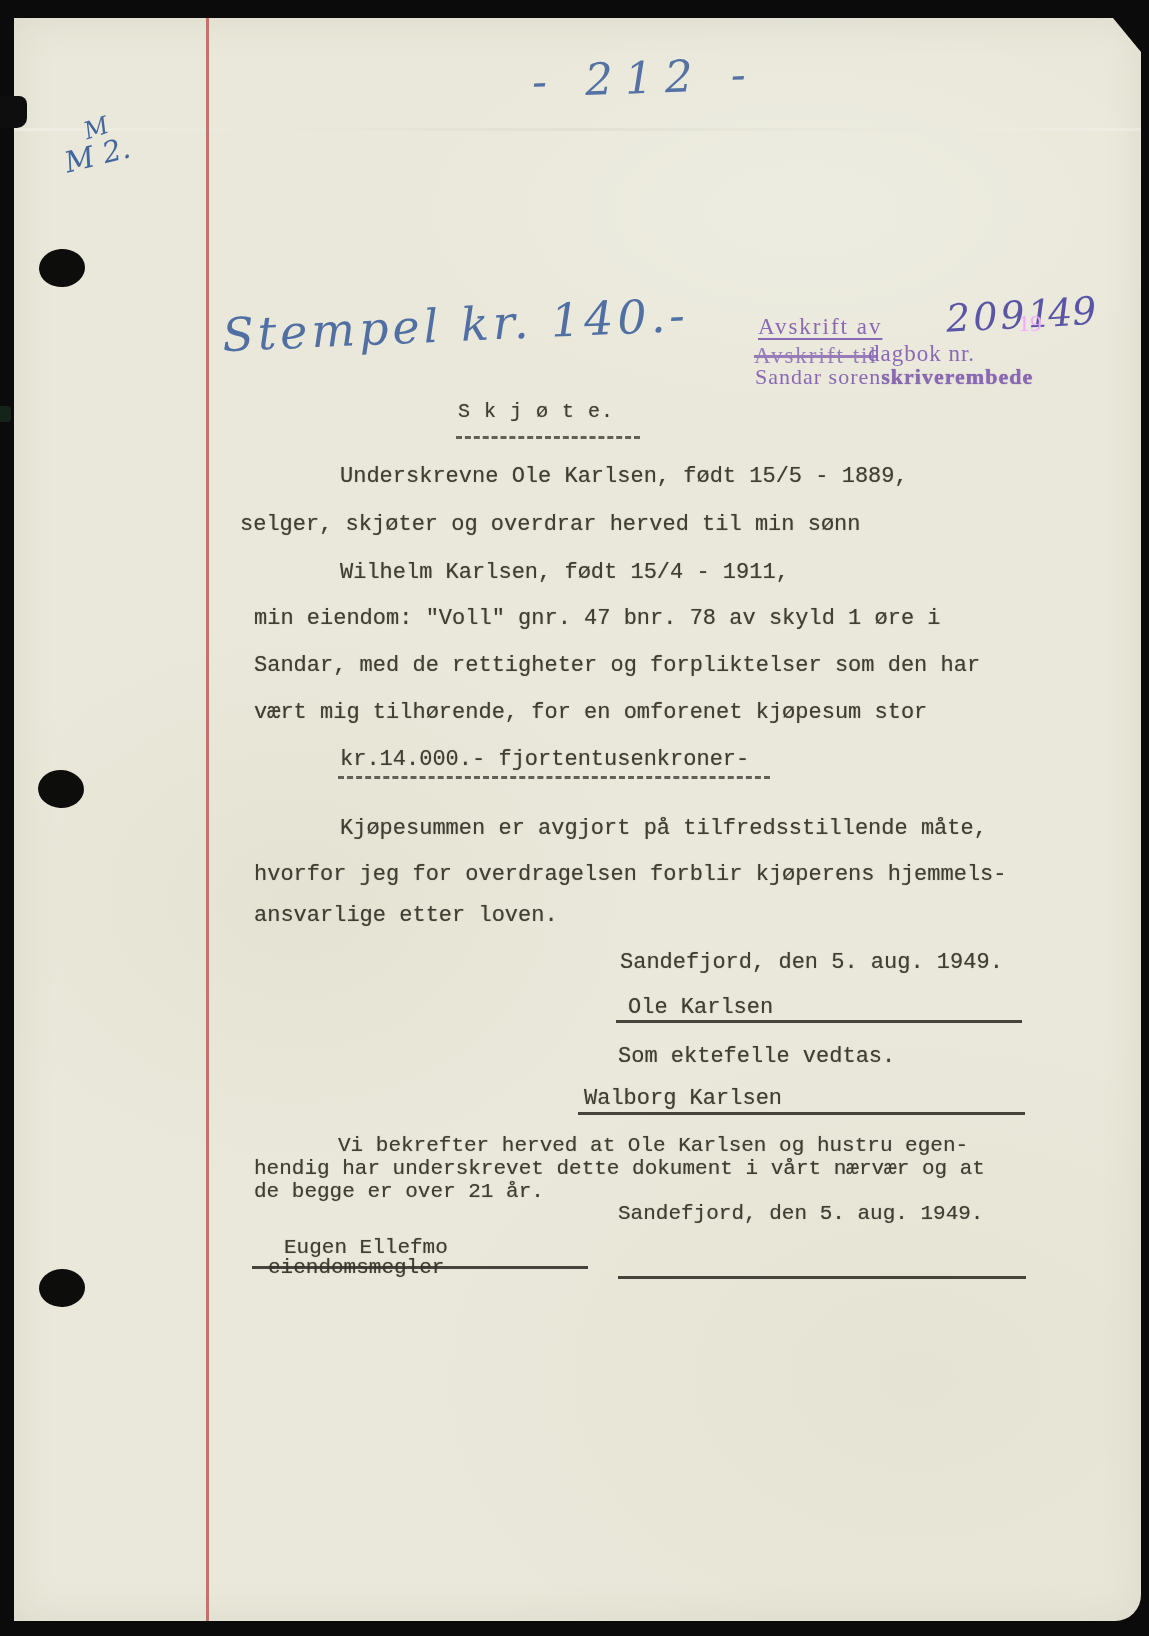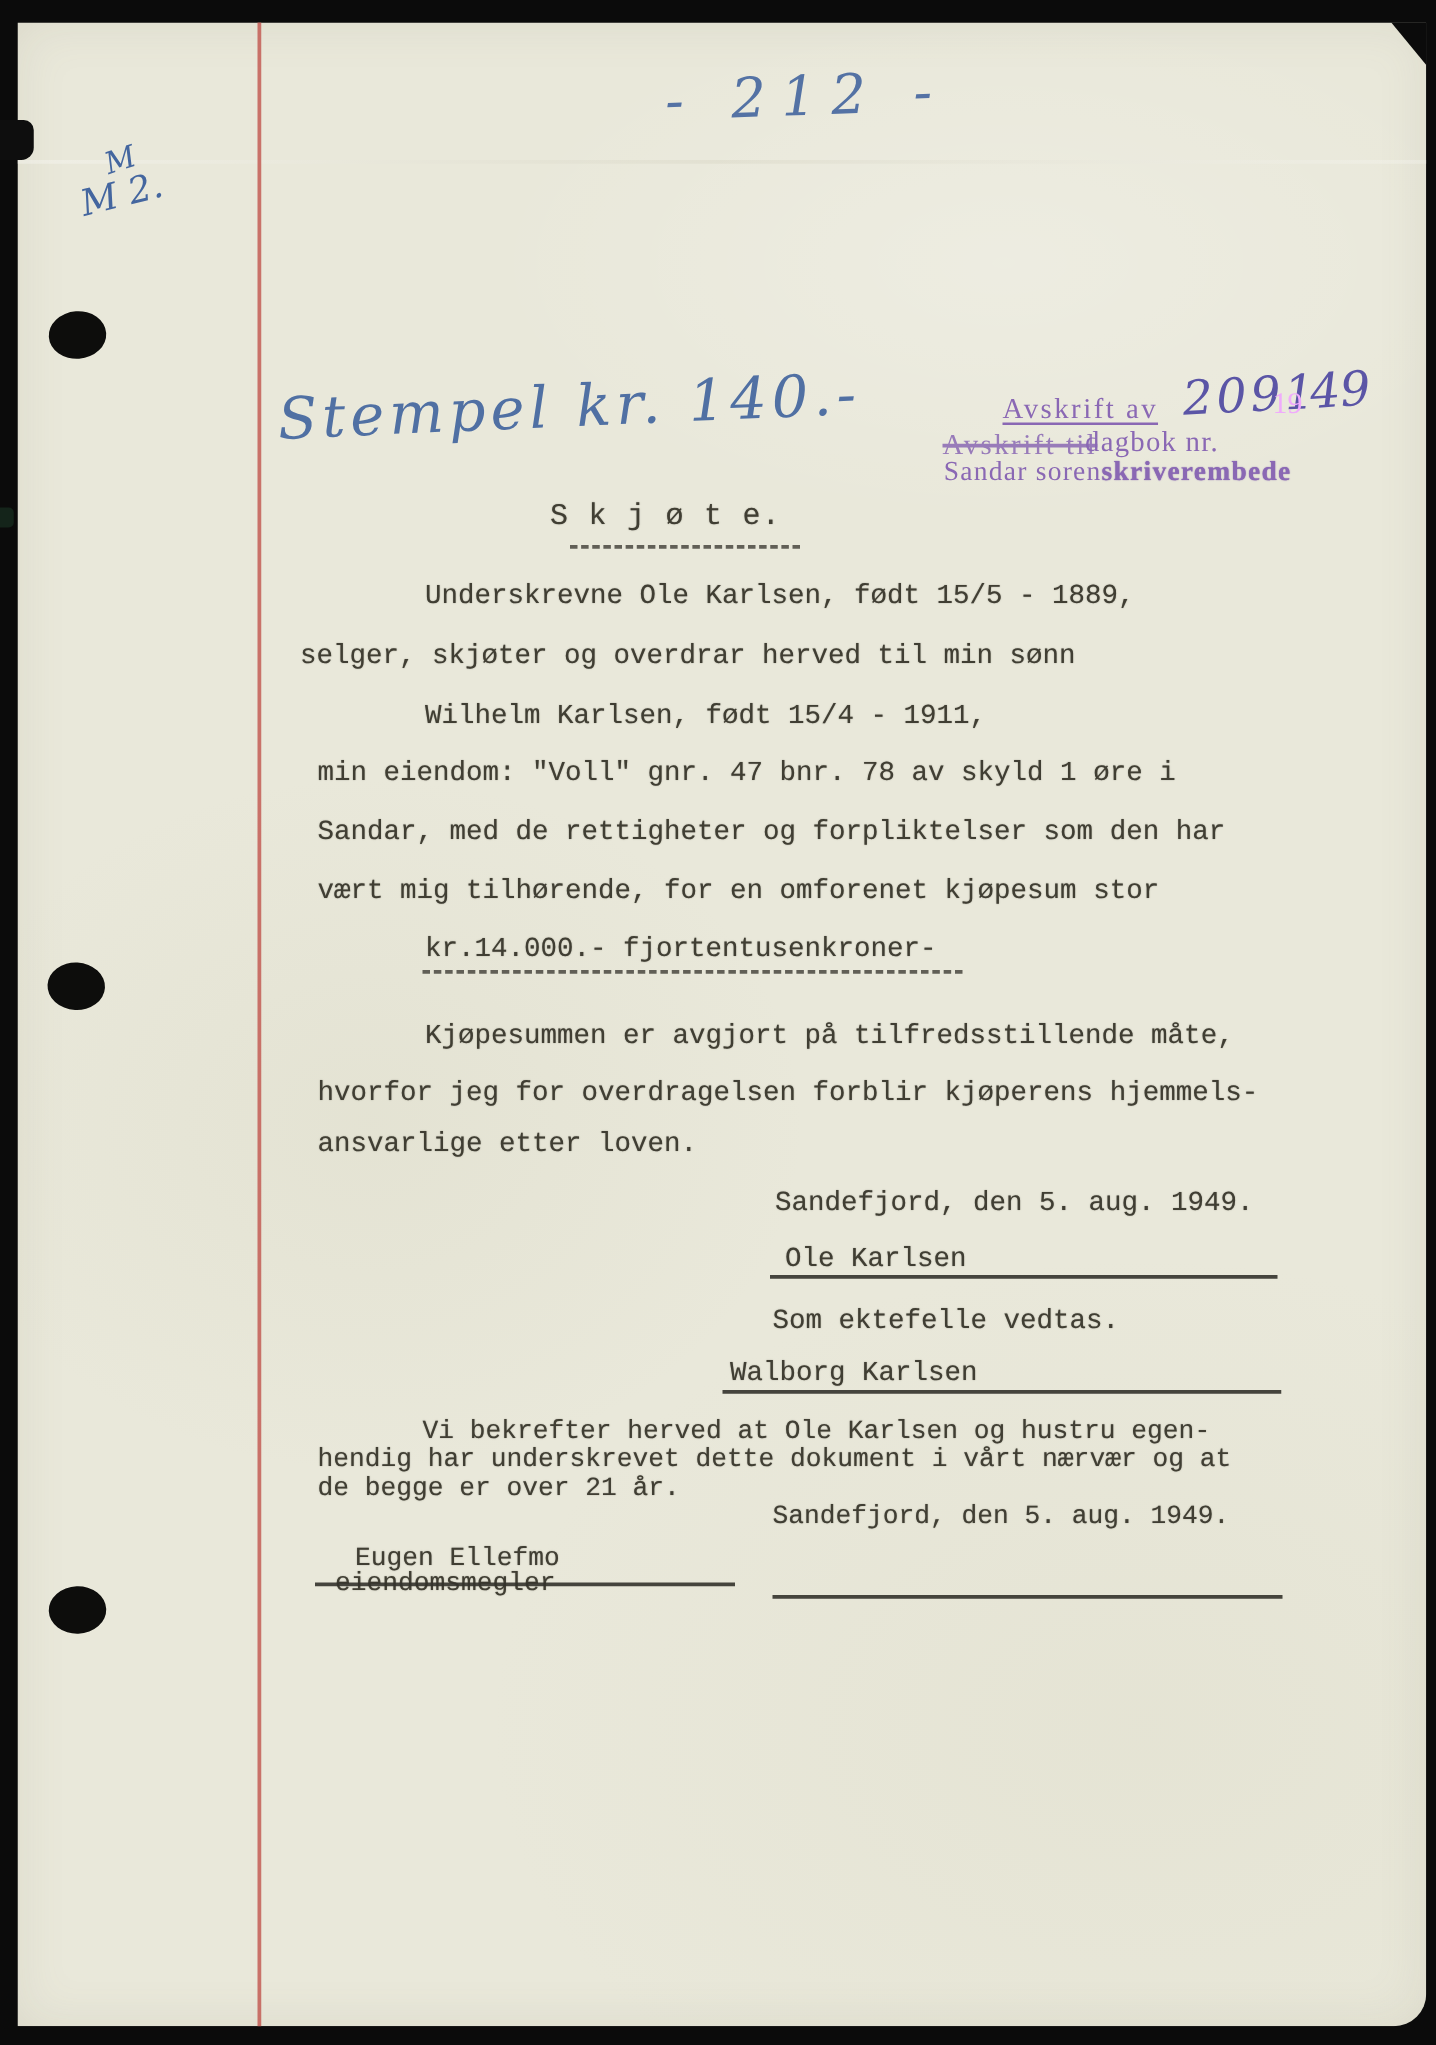--- a/index.html
+++ b/index.html
@@ -48,37 +48,37 @@
     position:absolute;color:#44669f;
     font-family:"DejaVu Serif", serif;font-style:italic;
     white-space:pre;
   }
   .page-number{left:532px;top:52px;font-size:44px;letter-spacing:12px;transform:rotate(-2deg);opacity:.9;}
   .mark-top{left:84px;top:114px;font-size:24px;transform:rotate(-18deg);}
   .mark-bottom{left:64px;top:138px;font-size:29px;transform:rotate(-14deg);}
   .fee-note{left:222px;top:298px;font-size:46px;letter-spacing:4px;transform:rotate(-2.5deg);opacity:.92;}
   
   .stamp{position:absolute;color:#8a68b4;font-family:"Liberation Serif", serif;white-space:pre;}
-  .stamp-avskrift{left:758px;top:314px;font-size:23px;text-decoration:underline;text-decoration-thickness:2px;text-underline-offset:4px;letter-spacing:2px;margin-left:44px;}
+  .stamp-avskrift{left:758px;top:314px;font-size:23px;text-decoration:underline;text-decoration-thickness:2px;text-underline-offset:4px;letter-spacing:2px;}
   .stamp-dagbok{left:868px;top:325px;font-size:23px;letter-spacing:1px;margin-top:16px;}
   .stamp-vedlegg{left:754px;top:343px;font-size:23px;letter-spacing:2px;text-decoration:line-through;text-decoration-thickness:3px;opacity:.85;}
   .stamp-office{left:755px;top:364px;font-size:22px;letter-spacing:1px;}
   .stamp-office .bold-part{font-weight:bold;text-shadow:0 0 1px #7a58a8;}
   .stamp-num{position:absolute;color:#5b55a6;font-family:"DejaVu Serif", serif;font-style:italic;white-space:pre;}
   .num-main{left:946px;top:294px;font-size:38px;letter-spacing:3px;transform:rotate(-3deg);}
   .num-yr-print{left:1018px;top:310px;font-size:24px;font-style:normal;color:#f0abfc;font-family:"Liberation Serif",serif;}
   .num-yr-hand{left:1048px;top:290px;font-size:38px;transform:rotate(-4deg);}
   
   .tline{
     position:absolute;color:#403e33;
     font-family:"Liberation Mono","DejaVu Sans Mono", monospace;
     font-size:22px;white-space:pre;
     text-shadow:0 0 1px rgba(64,62,51,0.55);
   }
-  .t-title{left:440px;top:400px;font-size:24px;letter-spacing:1px;text-align:right;}
+  .t-title{left:458px;top:400px;font-size:20px;letter-spacing:1px;text-align:right;}
   .dash-rule{position:absolute;border-top:3px dashed #4a4840;opacity:.85;}
   .rule-title{left:456px;top:436px;width:184px;}
   .rule-sum{left:338px;top:776px;width:432px;}
   .t-small{font-size:21px;}
   .sig-rule{position:absolute;height:3px;background:#33322b;opacity:.9;}
   .rule-ole{left:616px;top:1020px;width:406px;}
   .rule-walborg{left:578px;top:1112px;width:447px;}
   .rule-megler{left:252px;top:1266px;width:336px;}
   .rule-sig2{left:618px;top:1276px;width:408px;}
 </style>

